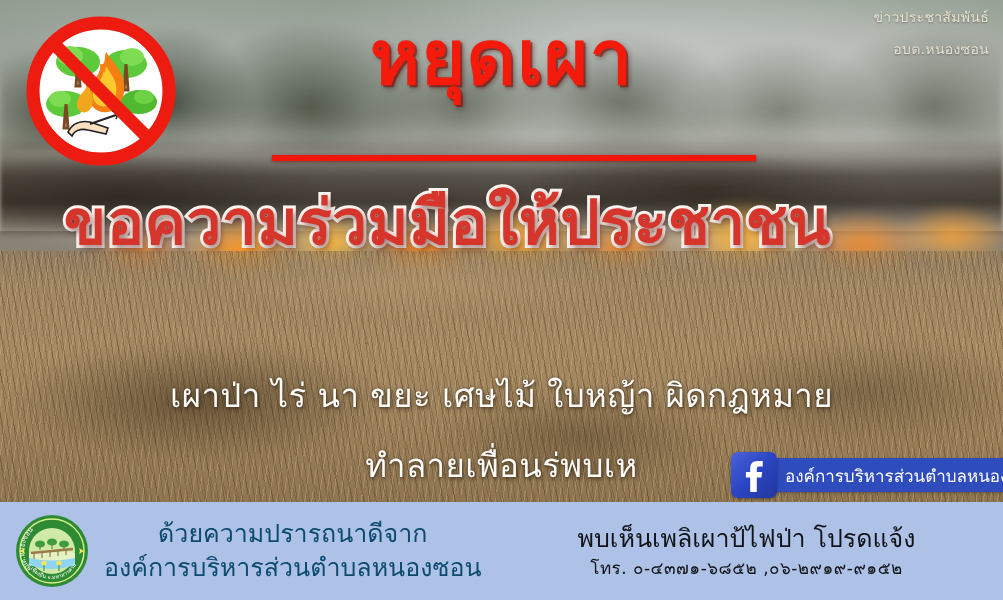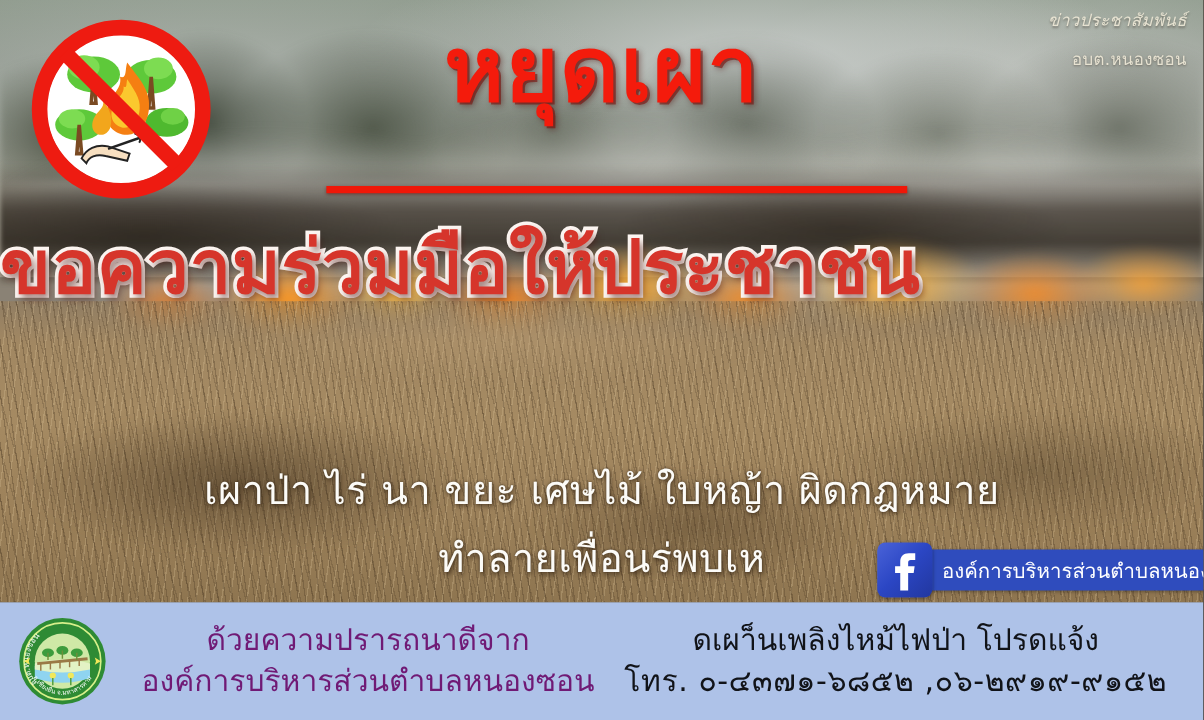--- a/index.html
+++ b/index.html
@@ -129,21 +129,21 @@
   
   .top-right {
     position: absolute;
     right: 14px;
     top: 6px;
     text-align: right;
     color: #f0ead8;
     text-shadow: 0 1px 2px rgba(60,50,40,0.55);
     opacity: 0.88;
   }
-  .tr-line1 { font-size: 14px; letter-spacing: 0.3px; font-style: italic; }
+  .tr-line1 { font-size: 14px; letter-spacing: 0.3px; }
   .tr-line2 { font-size: 14px; margin-top: 10px; letter-spacing: 0.3px; }
 
   
   .headline {
     position: absolute;
     left: 0;
     top: 18px;
     width: 1003px;
     text-align: center;
     font-size: 76px;
@@ -164,21 +164,21 @@
     height: 6px;
     background: #f01708;
     box-shadow: 0 1px 3px rgba(90,10,5,0.5);
   }
 
   
   .big-line {
     position: absolute;
     width: 831px;
     left: 0;
-    text-align: left;
+    text-align: right;
     font-size: 62px;
     font-weight: bold;
     color: #d6352b;
     line-height: 1.12;
     -webkit-text-stroke: 6px #fdf6f2;
     paint-order: stroke fill;
     text-shadow: 3px 4px 6px rgba(70,14,8,0.5);
     letter-spacing: 0.5px;
   }
   .big-line-1 { top: 188px; }
@@ -188,21 +188,21 @@
   .sub-line {
     position: absolute;
     width: 1003px;
     left: 0;
     text-align: center;
     font-size: 33px;
     color: #fcfbf7;
     text-shadow: 1px 2px 4px rgba(50,34,18,0.75), 0 0 2px rgba(40,26,14,0.6);
     letter-spacing: 0.4px;
   }
-  .sub-line-1 { top: 382px; text-align: center; }
+  .sub-line-1 { top: 369px; text-align: center; }
   .sub-line-2 { top: 439px; }
 
   
   .fb-badge {
     position: absolute;
     left: 731px;
     top: 452px;
     display: flex;
     align-items: center;
     height: 46px;
@@ -244,36 +244,36 @@
   }
   .footer-left {
     display: flex;
     align-items: center;
     width: 500px;
     padding-left: 14px;
     box-sizing: border-box;
   }
   .seal { width: 76px; height: 76px; flex: 0 0 auto; }
   .footer-left-text {
-    margin-left: 28px;
-    color: #701a75;
+    margin-left: 14px;
+    color: #0c4a6e;
     line-height: 1.38;
   }
   .fl-line1 { font-size: 25px; text-align: center; }
   .fl-line2 { font-size: 25px; }
 
   .footer-right {
     flex: 1;
     text-align: center;
     color: #111318;
     line-height: 1.38;
     padding-right: 10px;
   }
   .fr-line1 { font-size: 25px; }
-  .fr-line2 { font-size: 25px; letter-spacing: 0.5px; }
+  .fr-line2 { font-size: 17px; letter-spacing: 0.5px; }
 </style>
 </head>
 <body>
 
 <div class="poster">
 
   <div class="photo">
     <div class="ph-sky"></div>
     <div class="ph-trees"></div>
     <div class="ph-smoke"></div>
@@ -382,19 +382,19 @@
           </g>
         </svg>
       </div>
       <div class="footer-left-text">
         <div class="fl-line1">ด้วยความปรารถนาดีจาก</div>
         <div class="fl-line2">องค์การบริหารส่วนตำบลหนองซอน</div>
       </div>
     </div>
 
     <div class="footer-right">
-      <div class="fr-line1">ดเผา็นเพลิงไหม้ไฟป่า โปรดแจ้ง</div>
+      <div class="fr-line1">พบเห็นเพลิเผาป้ไฟป่า โปรดแจ้ง</div>
       <div class="fr-line2">โทร. ๐-๔๓๗๑-๖๘๕๒ ,๐๖-๒๙๑๙-๙๑๕๒</div>
     </div>
 
   </div>
 
 </div>
 
 </body></html>

